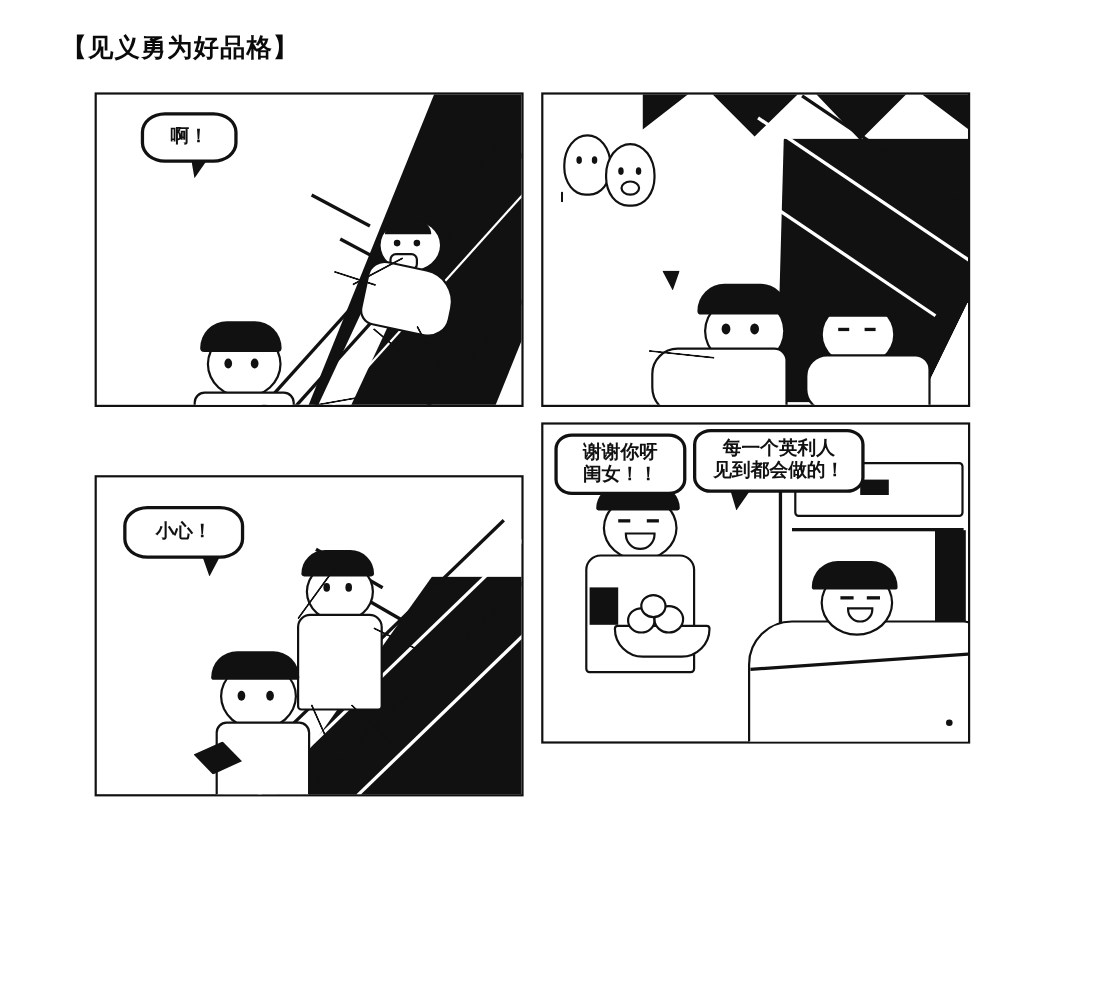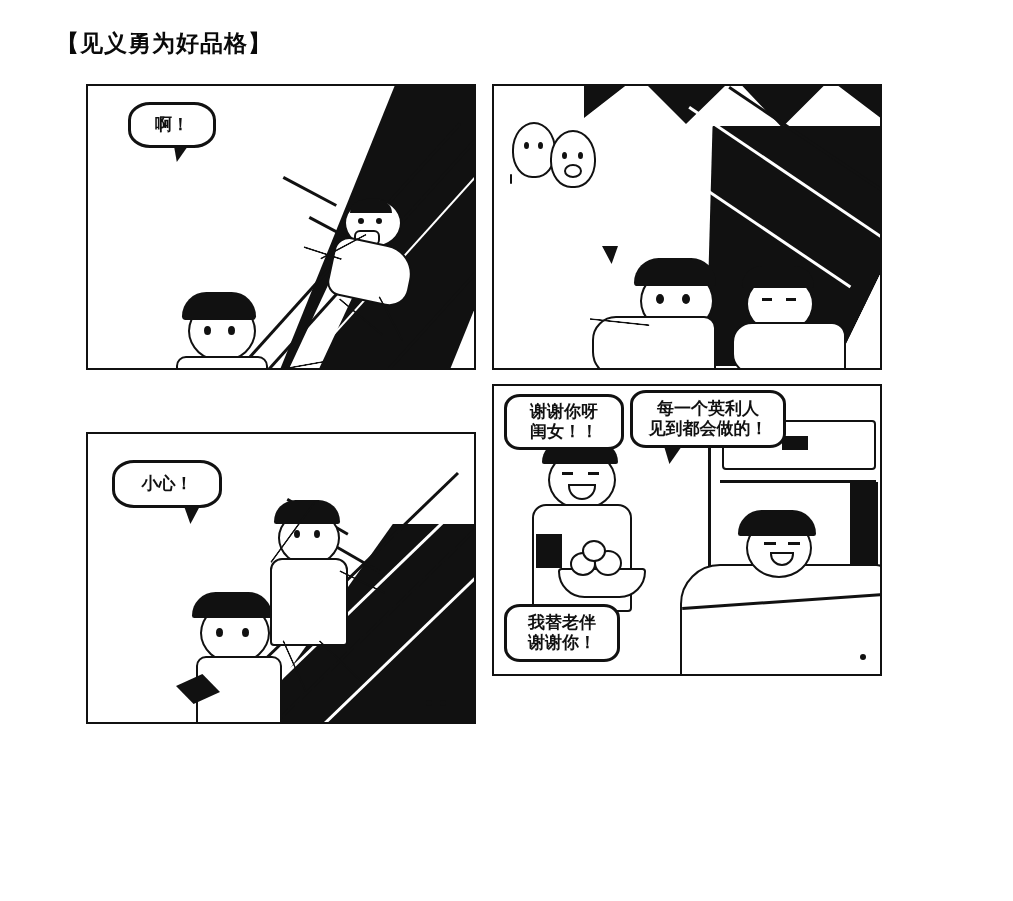--- a/index.html
+++ b/index.html
@@ -286,22 +286,20 @@
         <div class="outline" style="left:52px;top:104px;width:22px;height:20px;"></div>
         <div class="outline" style="left:76px;top:102px;width:24px;height:22px;"></div>
         <div class="outline" style="left:64px;top:92px;width:20px;height:18px;"></div>
       </div>
 
       <div class="bubble b-small" style="left:10px;top:8px;width:120px;height:56px;border-radius:16px/14px;white-space:pre-line;">谢谢你呀
 闺女！！</div>
       <div class="bubble b-small" style="left:136px;top:4px;width:156px;height:58px;border-radius:16px/14px;white-space:pre-line;">每一个英利人
 见到都会做的！</div>
       <div class="ink" style="left:170px;top:60px;width:18px;height:18px;clip-path:polygon(0 0,100% 0,30% 100%);"></div>
-      <div class="bubble b-small" style="left:10px;top:218px;width:116px;height:58px;border-radius:16px/14px;white-space:pre-line;">我替老伴
-谢谢你！</div>
       <div class="ink" style="left:70px;top:208px;width:18px;height:14px;clip-path:polygon(0 100%,100% 100%,40% 0);"></div>
       <div class="ink" style="left:366px;top:268px;width:6px;height:6px;border-radius:50%;"></div>
     </div>
 
   </div>
 
 
 </div>
 
 </body></html>

